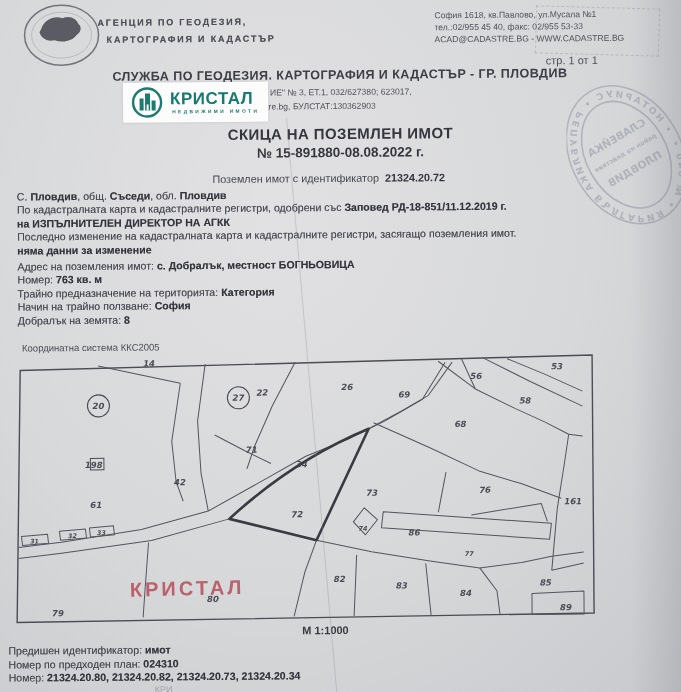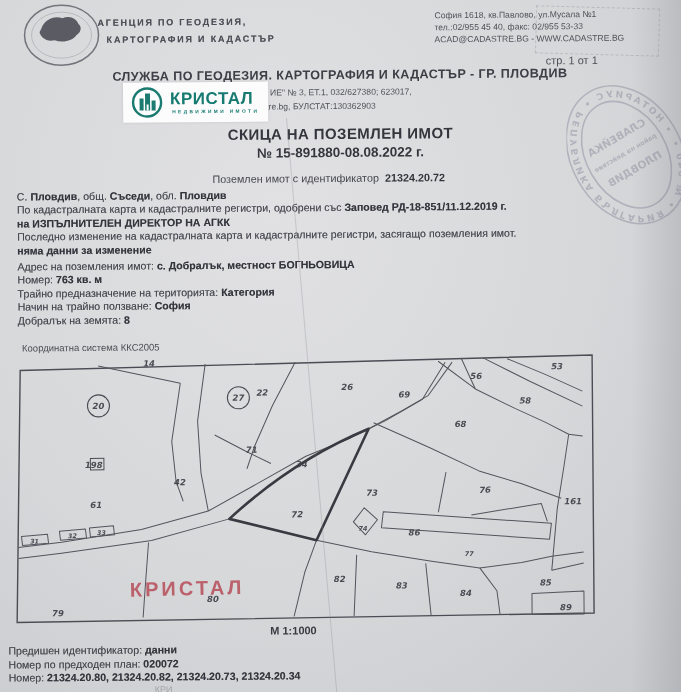--- a/index.html
+++ b/index.html
@@ -208,25 +208,25 @@
           <text class="plbl" x="458" y="247">84</text>
           <text class="plbl" x="538" y="237">85</text>
           <text class="plbl" x="558" y="262">89</text>
           <text class="plbl" x="50" y="264">79</text>
           <text class="plbl" x="205" y="251">80</text>
         </g>
   </svg>
 
   <div class="abs wm-red" style="left:128px;top:576px">КРИСТАЛ</div>
 
-  <div class="abs scale" style="left:268px;top:624px">М 1:1000</div>
+  <div class="abs scale" style="left:300px;top:624px">М 1:1000</div>
 
   <div class="abs footer ink" style="left:6px;top:642px">
-    <div><span>Предишен идентификатор: </span><span class="b">данни</span></div>
-    <div><span>Номер по предходен план: </span><span class="b">020072</span></div>
+    <div><span>Предишен идентификатор: </span><span class="b">имот</span></div>
+    <div><span>Номер по предходен план: </span><span class="b">024310</span></div>
     <div><span>Номер: </span><span class="b">21324.20.80, 21324.20.82, 21324.20.73, 21324.20.34</span></div>
   </div>
 
   <div class="abs fragment-cut" style="left:152px;top:683px">КРИ</div>
 
 </div>
 
 <div class="abs crease" style="left:286px;top:118px;width:1px;height:578px"></div>
 <div class="abs foldR" style="right:0;top:0;width:50px;height:100%"></div>
 </div>

